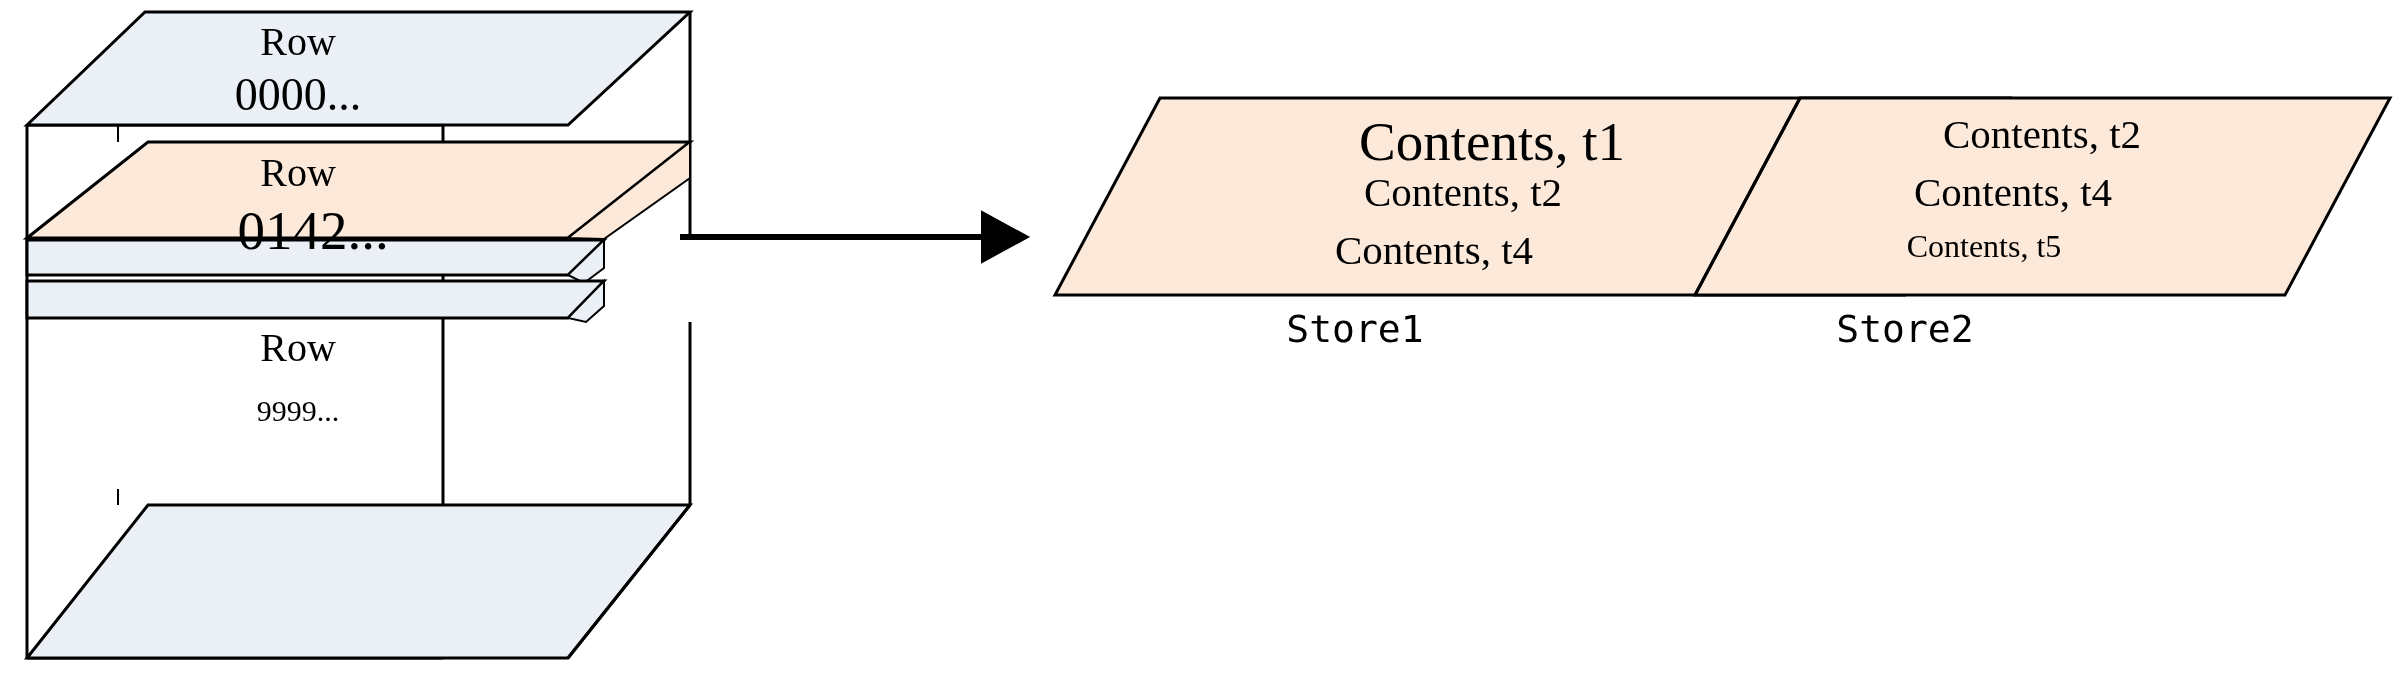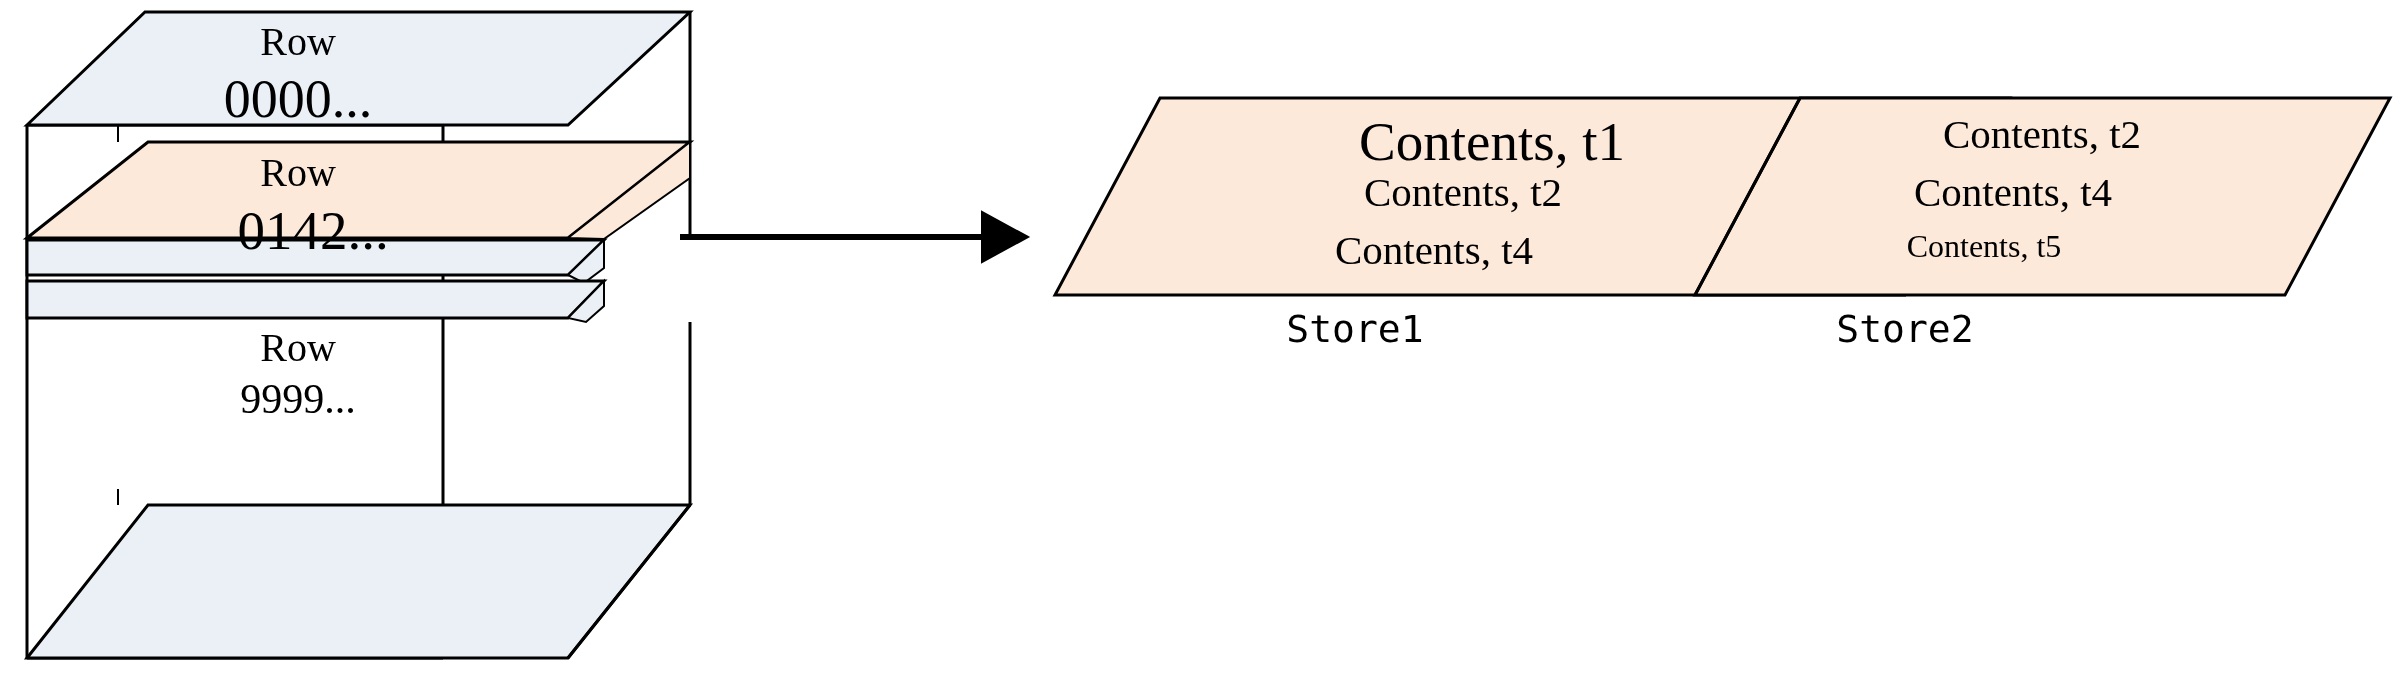--- a/index.html
+++ b/index.html
@@ -61,27 +61,27 @@
 
       <polygon points="1160,98 2010,98 1905,295 1055,295" fill="#fce9da" stroke="#000" stroke-width="3"></polygon>
 
       <polygon points="1800,98 2390,98 2285,295 1695,295" fill="#fce9da" stroke="#000" stroke-width="3"></polygon>
 
       <line x1="1800" y1="98" x2="1695" y2="295" stroke="#000" stroke-width="3"></line>
     </g>
   </svg>
 
   <div class="lbl serif ctr" style="left:298px;top:22px;font-size:40px;">Row</div>
-  <div class="lbl serif ctr" style="left:298px;top:72px;font-size:54px;">0000...</div>
+  <div class="lbl serif ctr" style="left:298px;top:72px;font-size:46px;">0000...</div>
 
   <div class="lbl serif ctr" style="left:298px;top:153px;font-size:40px;">Row</div>
   <div class="lbl serif ctr" style="left:313px;top:203px;font-size:55px;">0142...</div>
 
   <div class="lbl serif ctr" style="left:298px;top:328px;font-size:40px;">Row</div>
-  <div class="lbl serif ctr" style="left:298px;top:378px;font-size:42px;">9999...</div>
+  <div class="lbl serif ctr" style="left:298px;top:396px;font-size:30px;">9999...</div>
 
 
 
   <div class="lbl serif ctr" style="left:1492px;top:114px;font-size:55px;">Contents, t1</div>
   <div class="lbl serif ctr" style="left:1463px;top:172px;font-size:41px;">Contents, t2</div>
   <div class="lbl serif ctr" style="left:1434px;top:230px;font-size:41px;">Contents, t4</div>
 
   <div class="lbl serif ctr" style="left:2042px;top:114px;font-size:41px;">Contents, t2</div>
   <div class="lbl serif ctr" style="left:2013px;top:172px;font-size:41px;">Contents, t4</div>
   <div class="lbl serif ctr" style="left:1984px;top:230px;font-size:32px;">Contents, t5</div>

